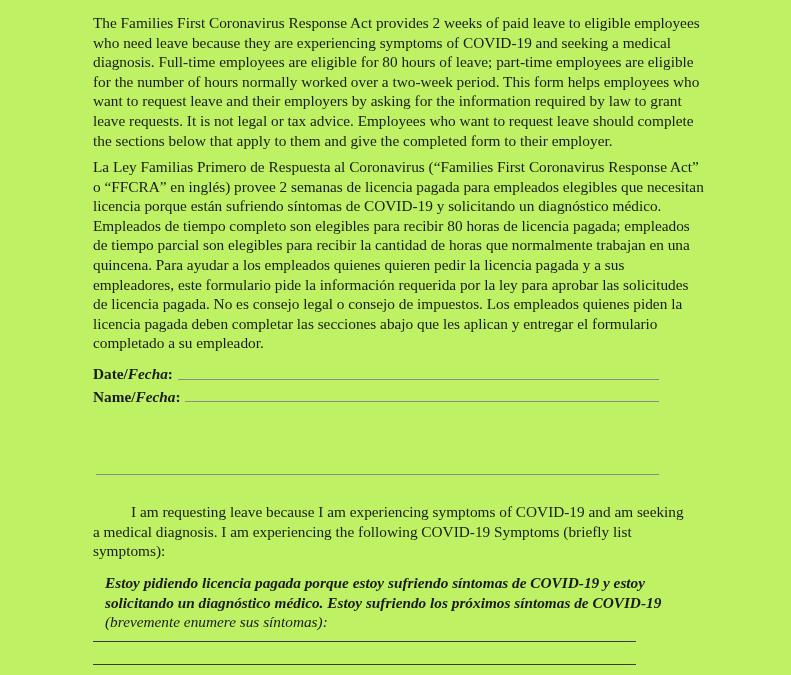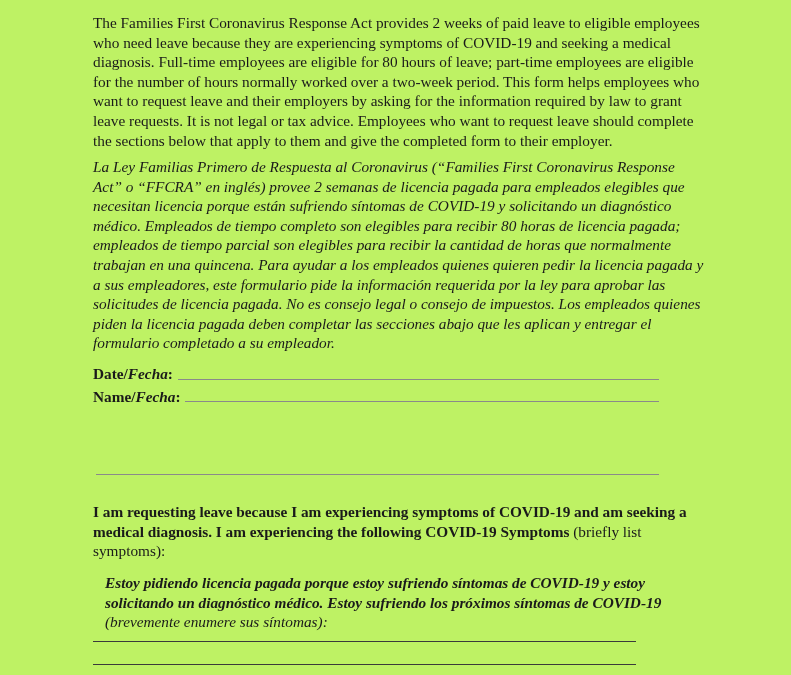--- a/index.html
+++ b/index.html
@@ -29,21 +29,20 @@
       width: 612px;
       font-size: 15.3px;
       line-height: 19.6px;
       margin: 0;
     }
     .para-en {
       top: 13px;
     }
     .para-es {
       top: 157px;
-      font-style: italic;
     }
     .field-row {
       position: absolute;
       left: 93px;
       font-size: 15.3px;
       font-weight: bold;
       line-height: 19px;
       white-space: nowrap;
     }
     .field-row .it { font-style: italic; }
@@ -72,21 +71,21 @@
 
     .req-en {
       position: absolute;
       left: 93px;
       top: 502px;
       width: 600px;
       font-size: 15.3px;
       line-height: 19.5px;
       margin: 0;
     }
-    .req-en .b { font-weight: bold; }
+    .req-en .b { font-weight: normal; margin-left: 38px; }
 
     .req-es {
       position: absolute;
       left: 93px;
       top: 561px;
       width: 600px;
       font-size: 15.3px;
       line-height: 19.5px;
       font-style: italic;
       margin: 12px;

